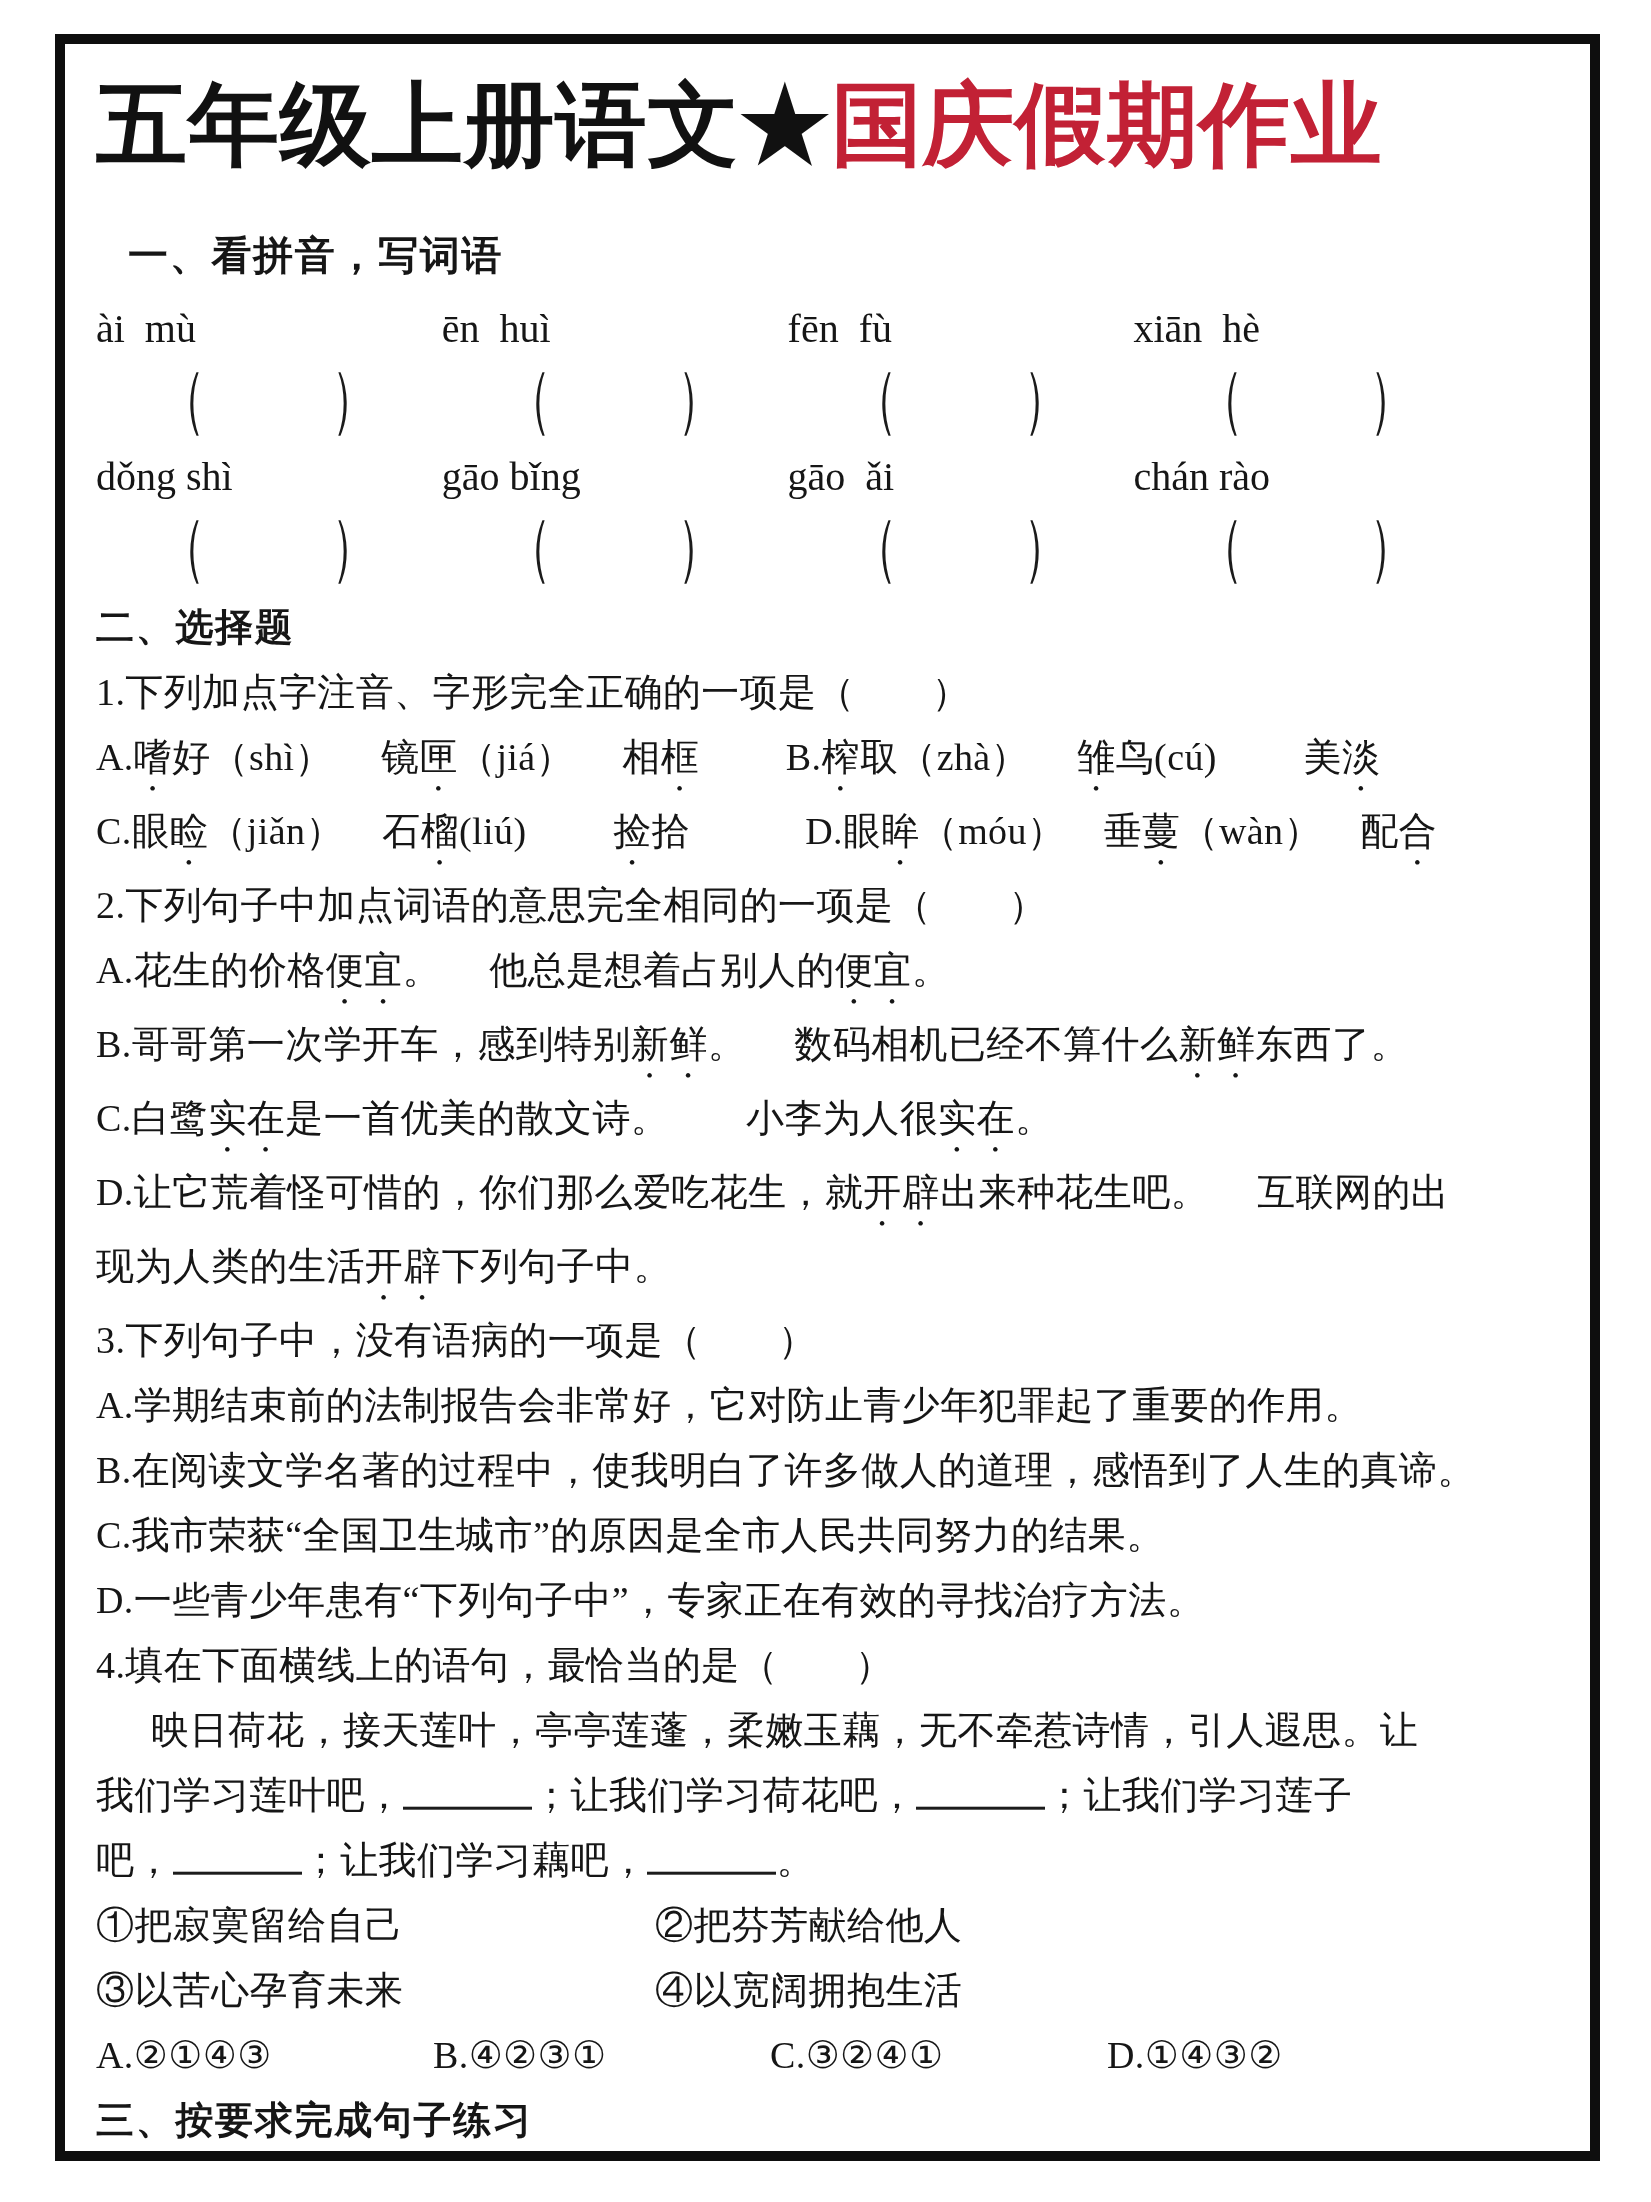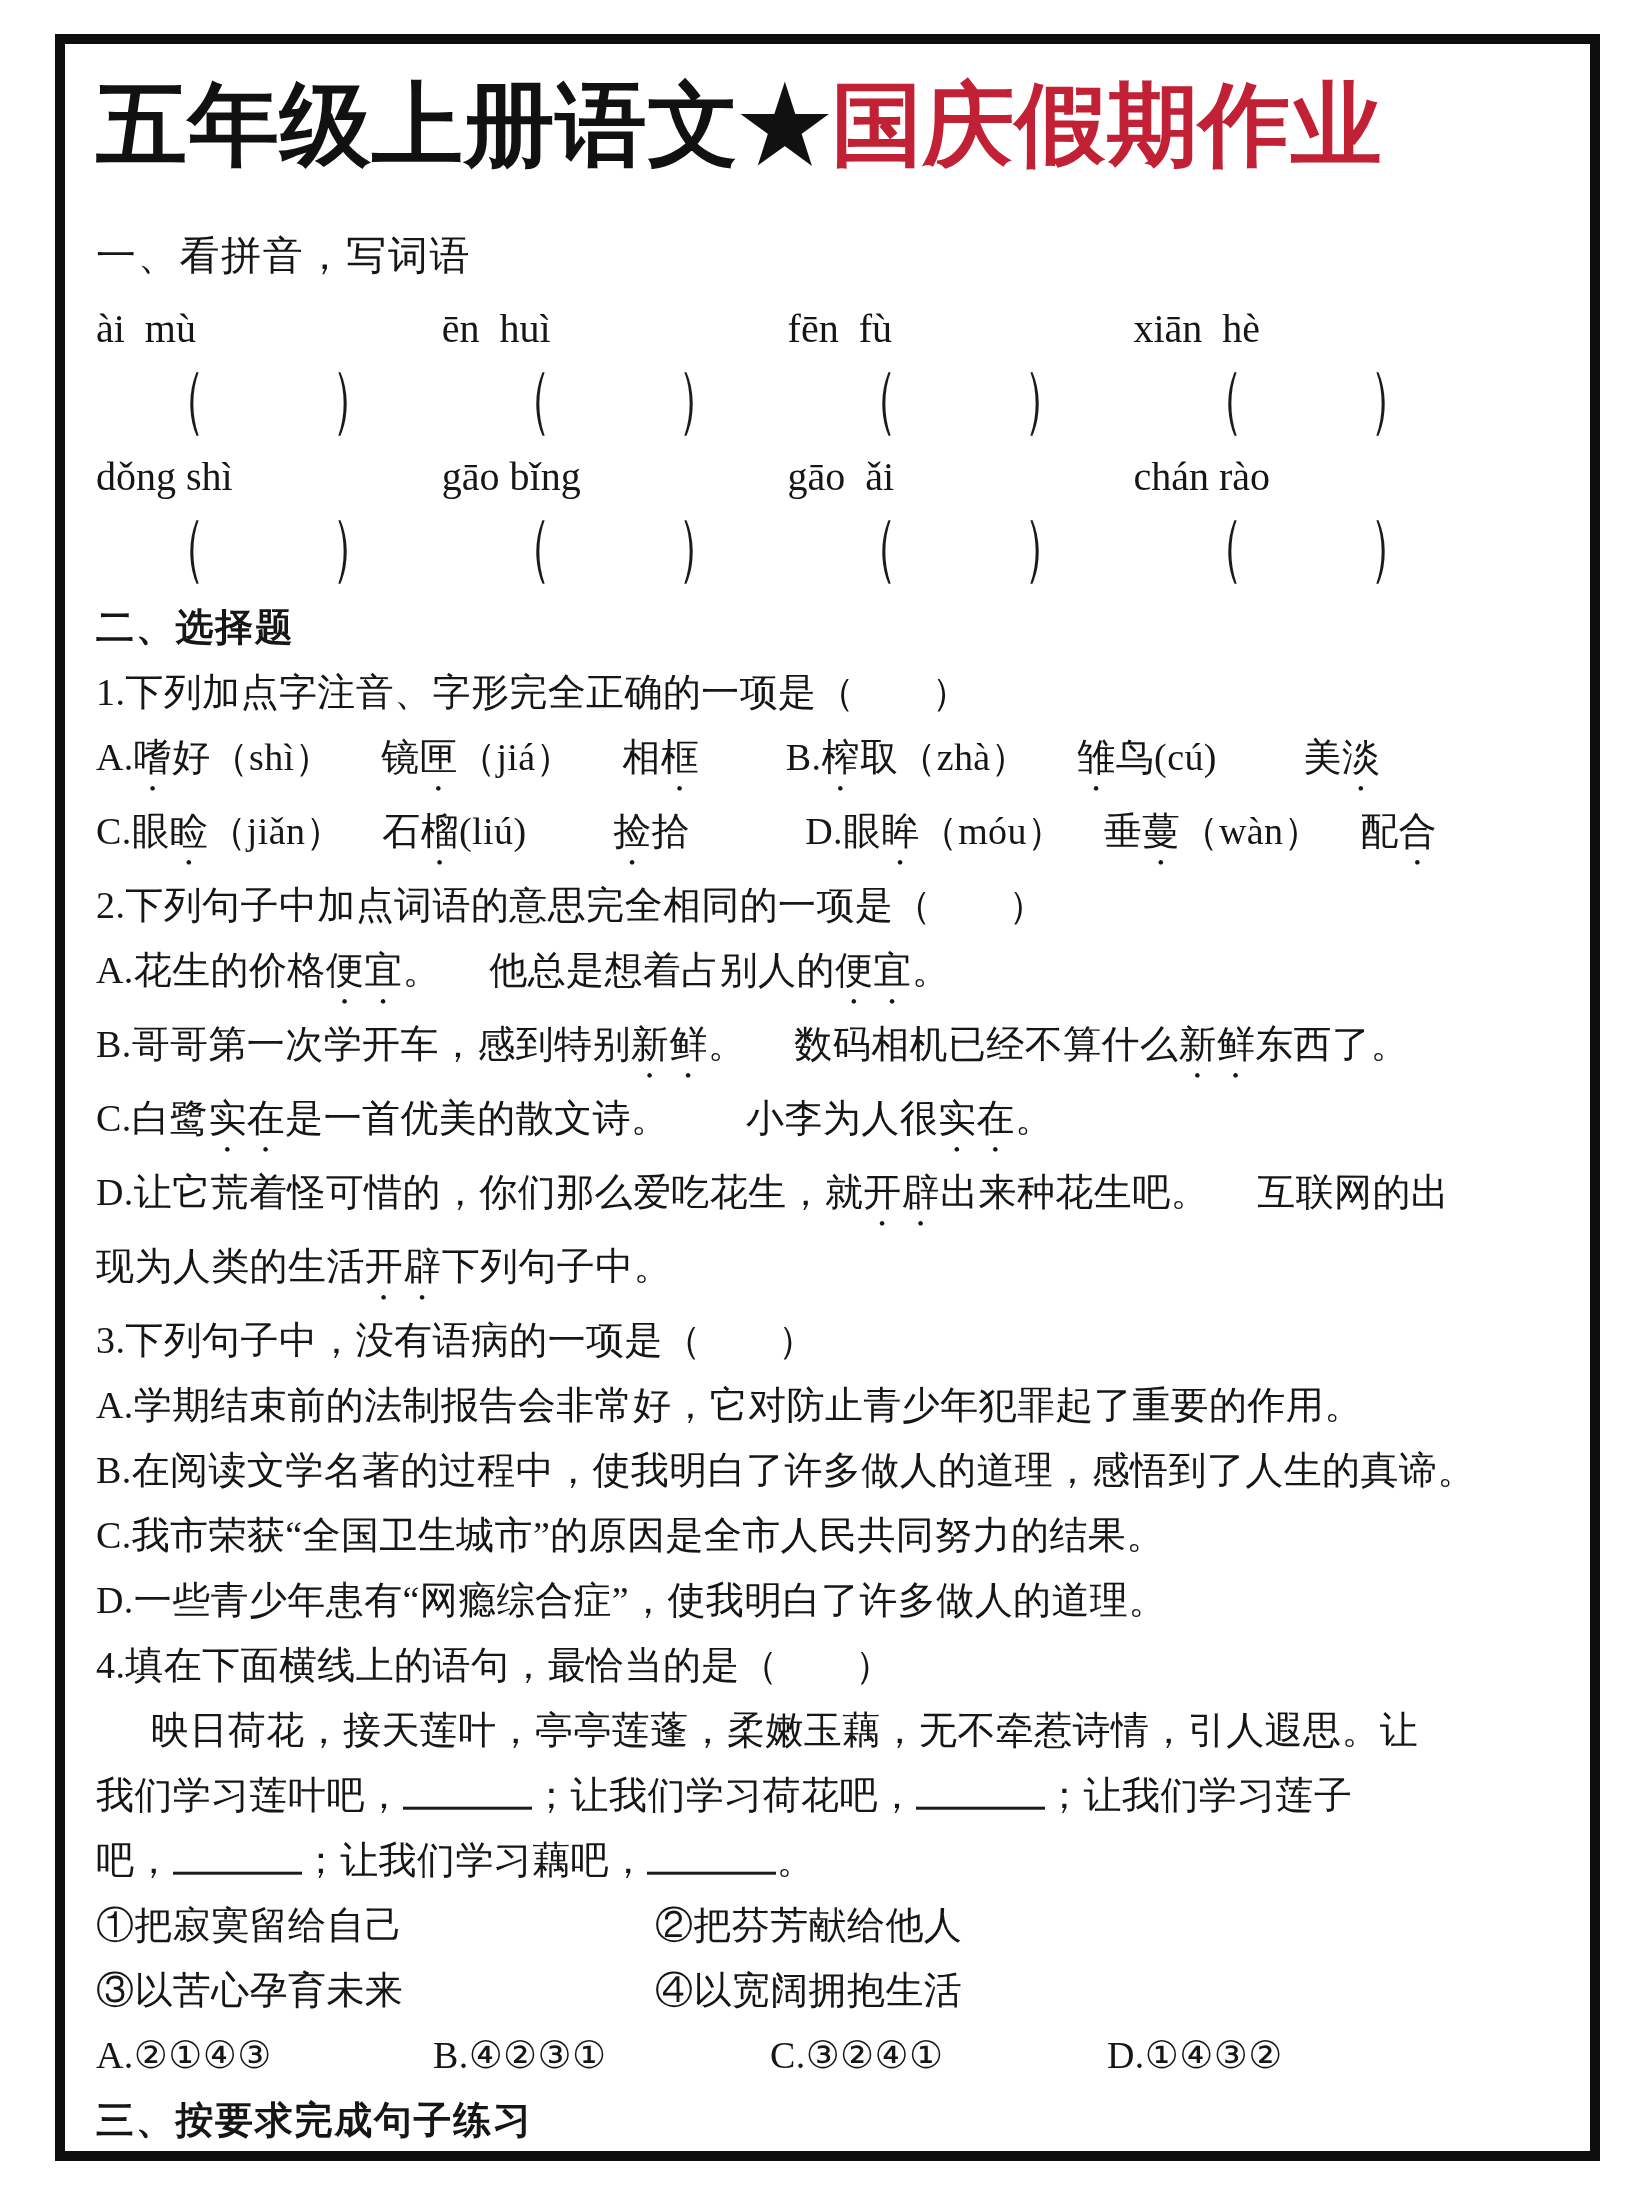--- a/index.html
+++ b/index.html
@@ -12,22 +12,23 @@
     box-sizing:border-box; border:10.3px solid #0e0e0e; background:#ffffff;
     padding:6.9px 38px 0 31px; overflow:hidden;
   }
   .title {
     text-align:left; font-size:91px; font-weight:bold; line-height:1.38;
     margin:12px 0 0 0; letter-spacing:0.9px; white-space:nowrap;
   }
   .t-black { color:#111111; }
   .t-red { color:#c22135; }
   .s-heading {
-    font-size:40px; font-weight:normal; line-height:50px; margin-top:43px;
+    font-size:40px; font-weight:bold; line-height:50px; margin-top:43px;
     letter-spacing:1.7px;
+    margin-left:32px;
   }
   .pinyin-grid { width:95%; margin-top:12px; }
   .pyrow { display:grid; grid-template-columns:repeat(4,1fr); height:62px; align-items:end; }
   .pcell { text-align:left; font-size:40px; white-space:pre; line-height:52px; }
   .brow { display:grid; grid-template-columns:repeat(4,1fr); height:86px; }
   .bcell { display:flex; align-items:center; justify-content:center; }
   .bp { display:inline-block; font-size:40px; transform:scale(1.05,1.85); font-weight:400; color:#1b1b1b; }
   .bsp { display:inline-block; width:129px; }
   .body-lines { margin-top:5.2px; }
   .bline { font-size:38px; line-height:65px; white-space:nowrap; letter-spacing:0.4px; }
@@ -125,21 +126,21 @@
       <div class="bline"><span>2.下列句子中加点词语的意思完全相同的一项是（　　）</span></div>
       <div class="bline"><span>A.花生的价格</span><span class="dot">便宜</span><span>。　 他总是想着占别人的</span><span class="dot">便宜</span><span>。</span></div>
       <div class="bline"><span>B.哥哥第一次学开车，感到特别</span><span class="dot">新鲜</span><span>。　 数码相机已经不算什么</span><span class="dot">新鲜</span><span>东西了。</span></div>
       <div class="bline"><span>C.白鹭</span><span class="dot">实在</span><span>是一首优美的散文诗。　　小李为人很</span><span class="dot">实在</span><span>。</span></div>
       <div class="bline"><span>D.让它荒着怪可惜的，你们那么爱吃花生，就</span><span class="dot">开辟</span><span>出来种花生吧。　 互联网的出</span></div>
       <div class="bline"><span>现为人类的生活</span><span class="dot">开辟</span><span>下列句子中。</span></div>
       <div class="bline"><span>3.下列句子中，没有语病的一项是（　　）</span></div>
       <div class="bline"><span>A.学期结束前的法制报告会非常好，它对防止青少年犯罪起了重要的作用。</span></div>
       <div class="bline"><span>B.在阅读文学名著的过程中，使我明白了许多做人的道理，感悟到了人生的真谛。</span></div>
       <div class="bline"><span>C.我市荣获“全国卫生城市”的原因是全市人民共同努力的结果。</span></div>
-      <div class="bline"><span>D.一些青少年患有“网瘾综合症”，使我明白了许多做人的道理。</span></div>
+      <div class="bline"><span>D.一些青少年患有“下列句子中”，专家正在有效的寻找治疗方法。</span></div>
       <div class="bline"><span>4.填在下面横线上的语句，最恰当的是（　　）</span></div>
       <div class="bline indent"><span>映日荷花，接天莲叶，亭亭莲蓬，柔嫩玉藕，无不牵惹诗情，引人遐思。让</span></div>
       <div class="bline"><span>我们学习莲叶吧，</span><span class="blank"></span><span>；让我们学习荷花吧，</span><span class="blank"></span><span>；让我们学习莲子</span></div>
       <div class="bline"><span>吧，</span><span class="blank"></span><span>；让我们学习藕吧，</span><span class="blank"></span><span>。</span></div>
       <div class="bline"><span class="col">①把寂寞留给自己</span><span>②把芬芳献给他人</span></div>
       <div class="bline"><span class="col">③以苦心孕育未来</span><span>④以宽阔拥抱生活</span></div>
       <div class="bline"><span class="col4">A.②①④③</span><span class="col4">B.④②③①</span><span class="col4">C.③②④①</span><span>D.①④③②</span></div>
       <div class="bline sec"><span>三、按要求完成句子练习</span></div>
       <div class="bline"></div>
     </div>

